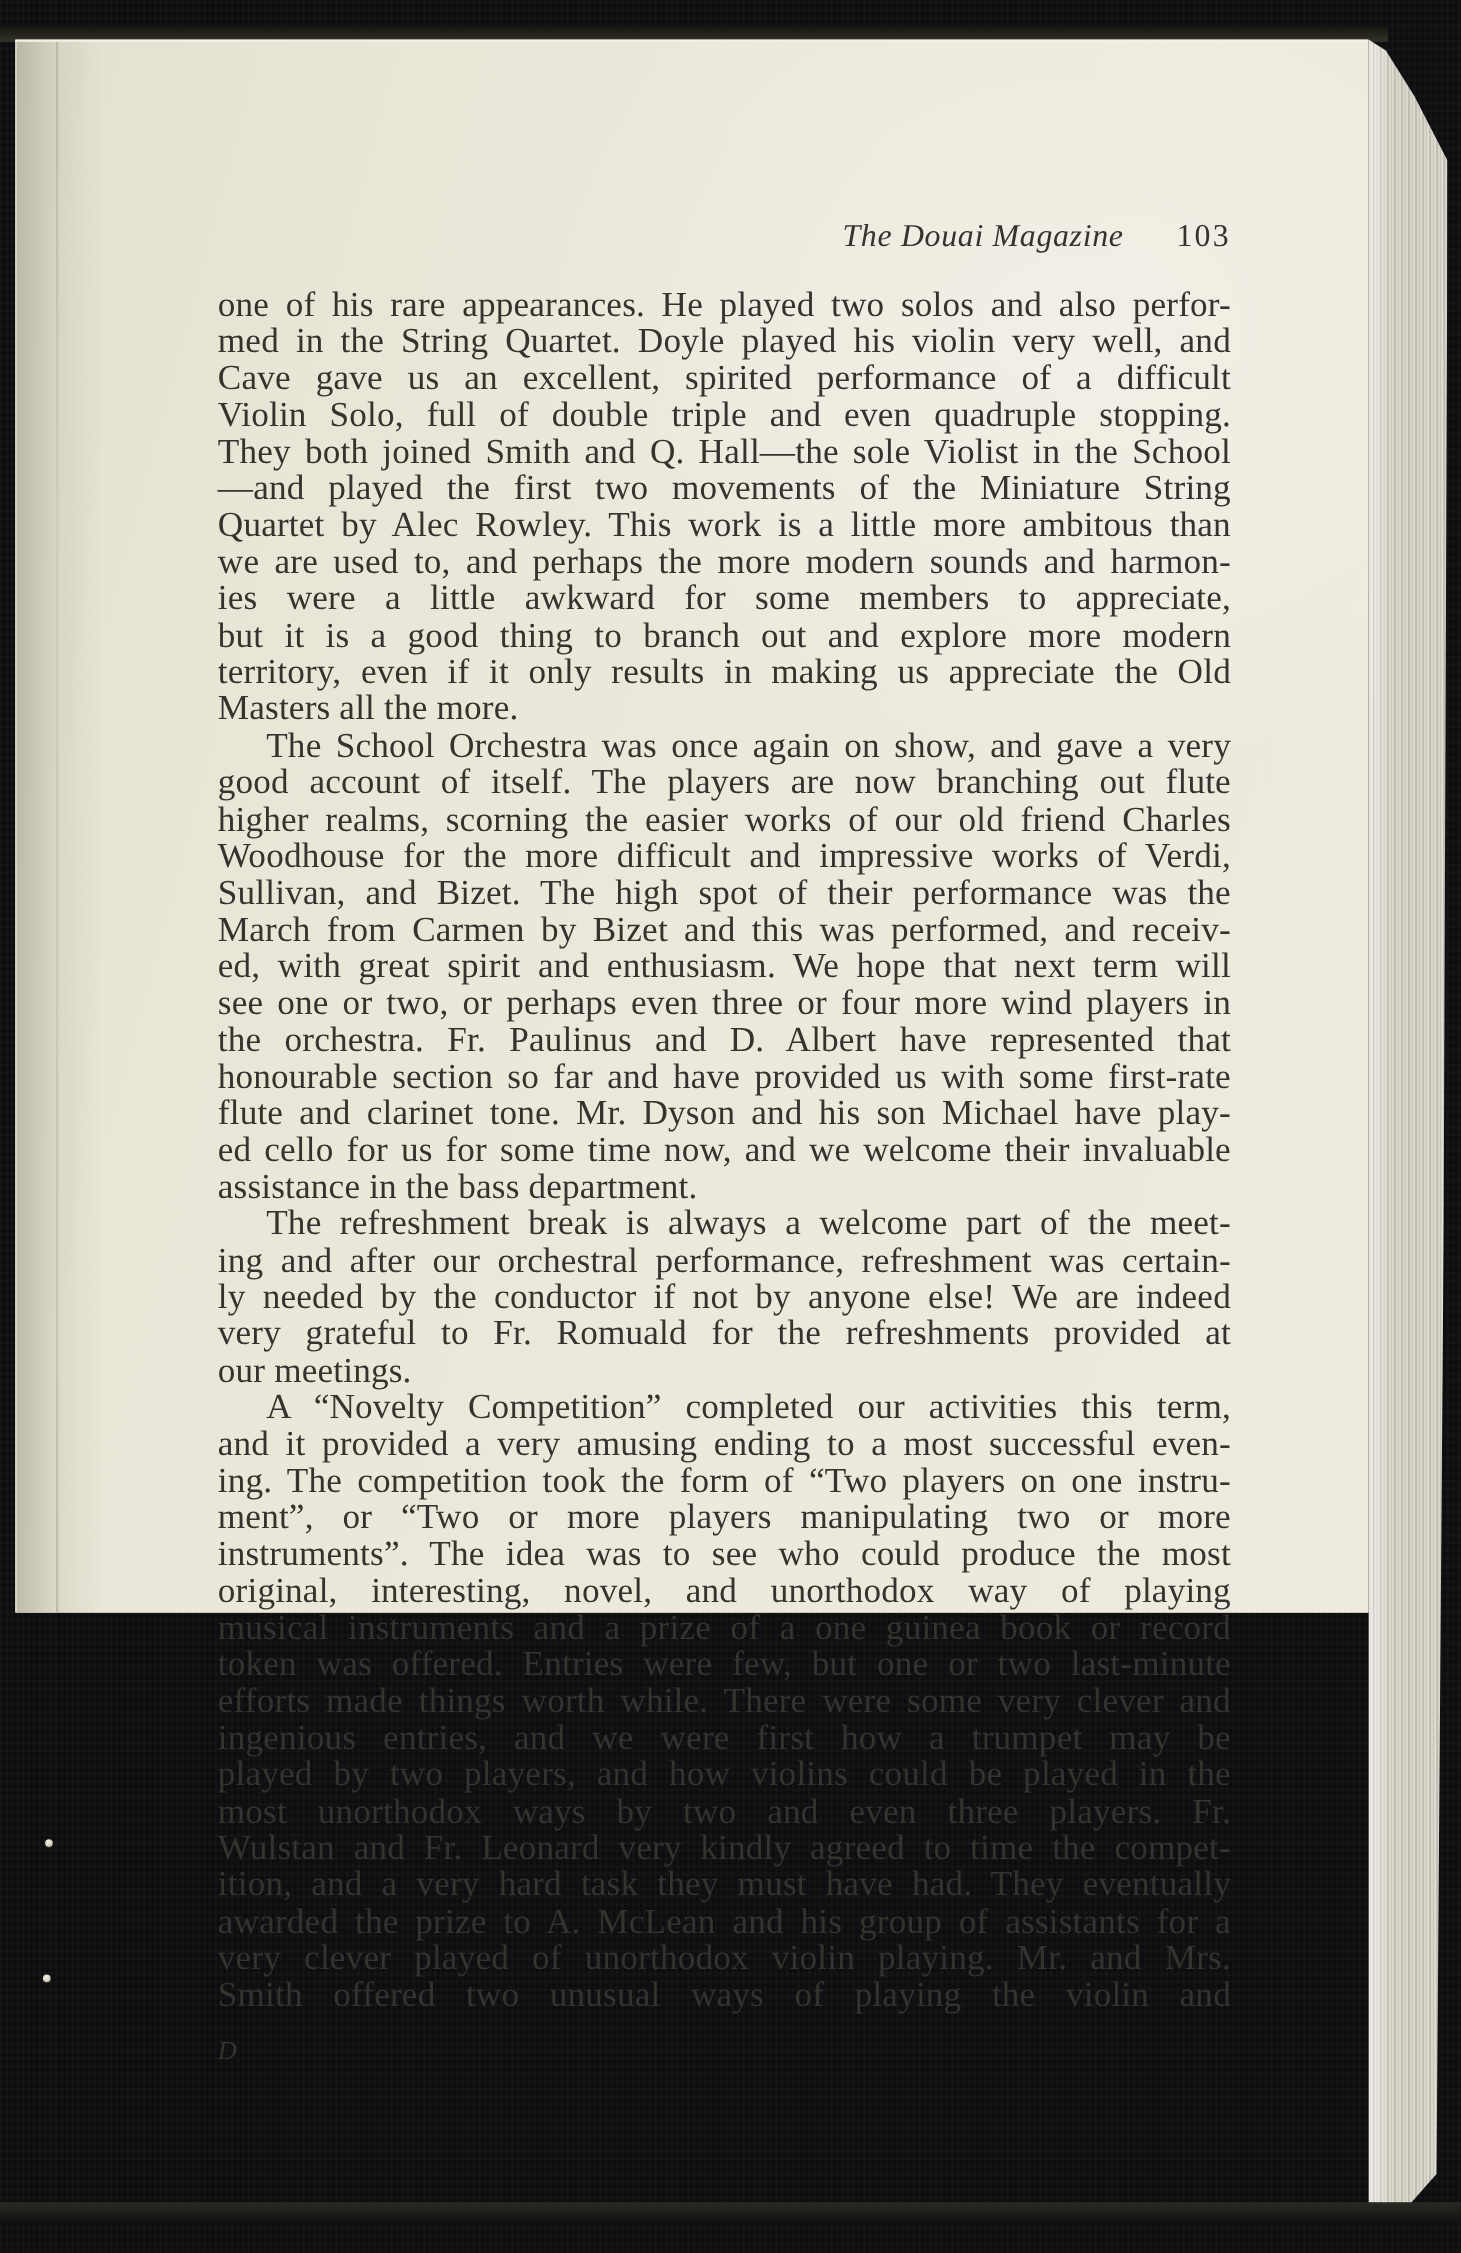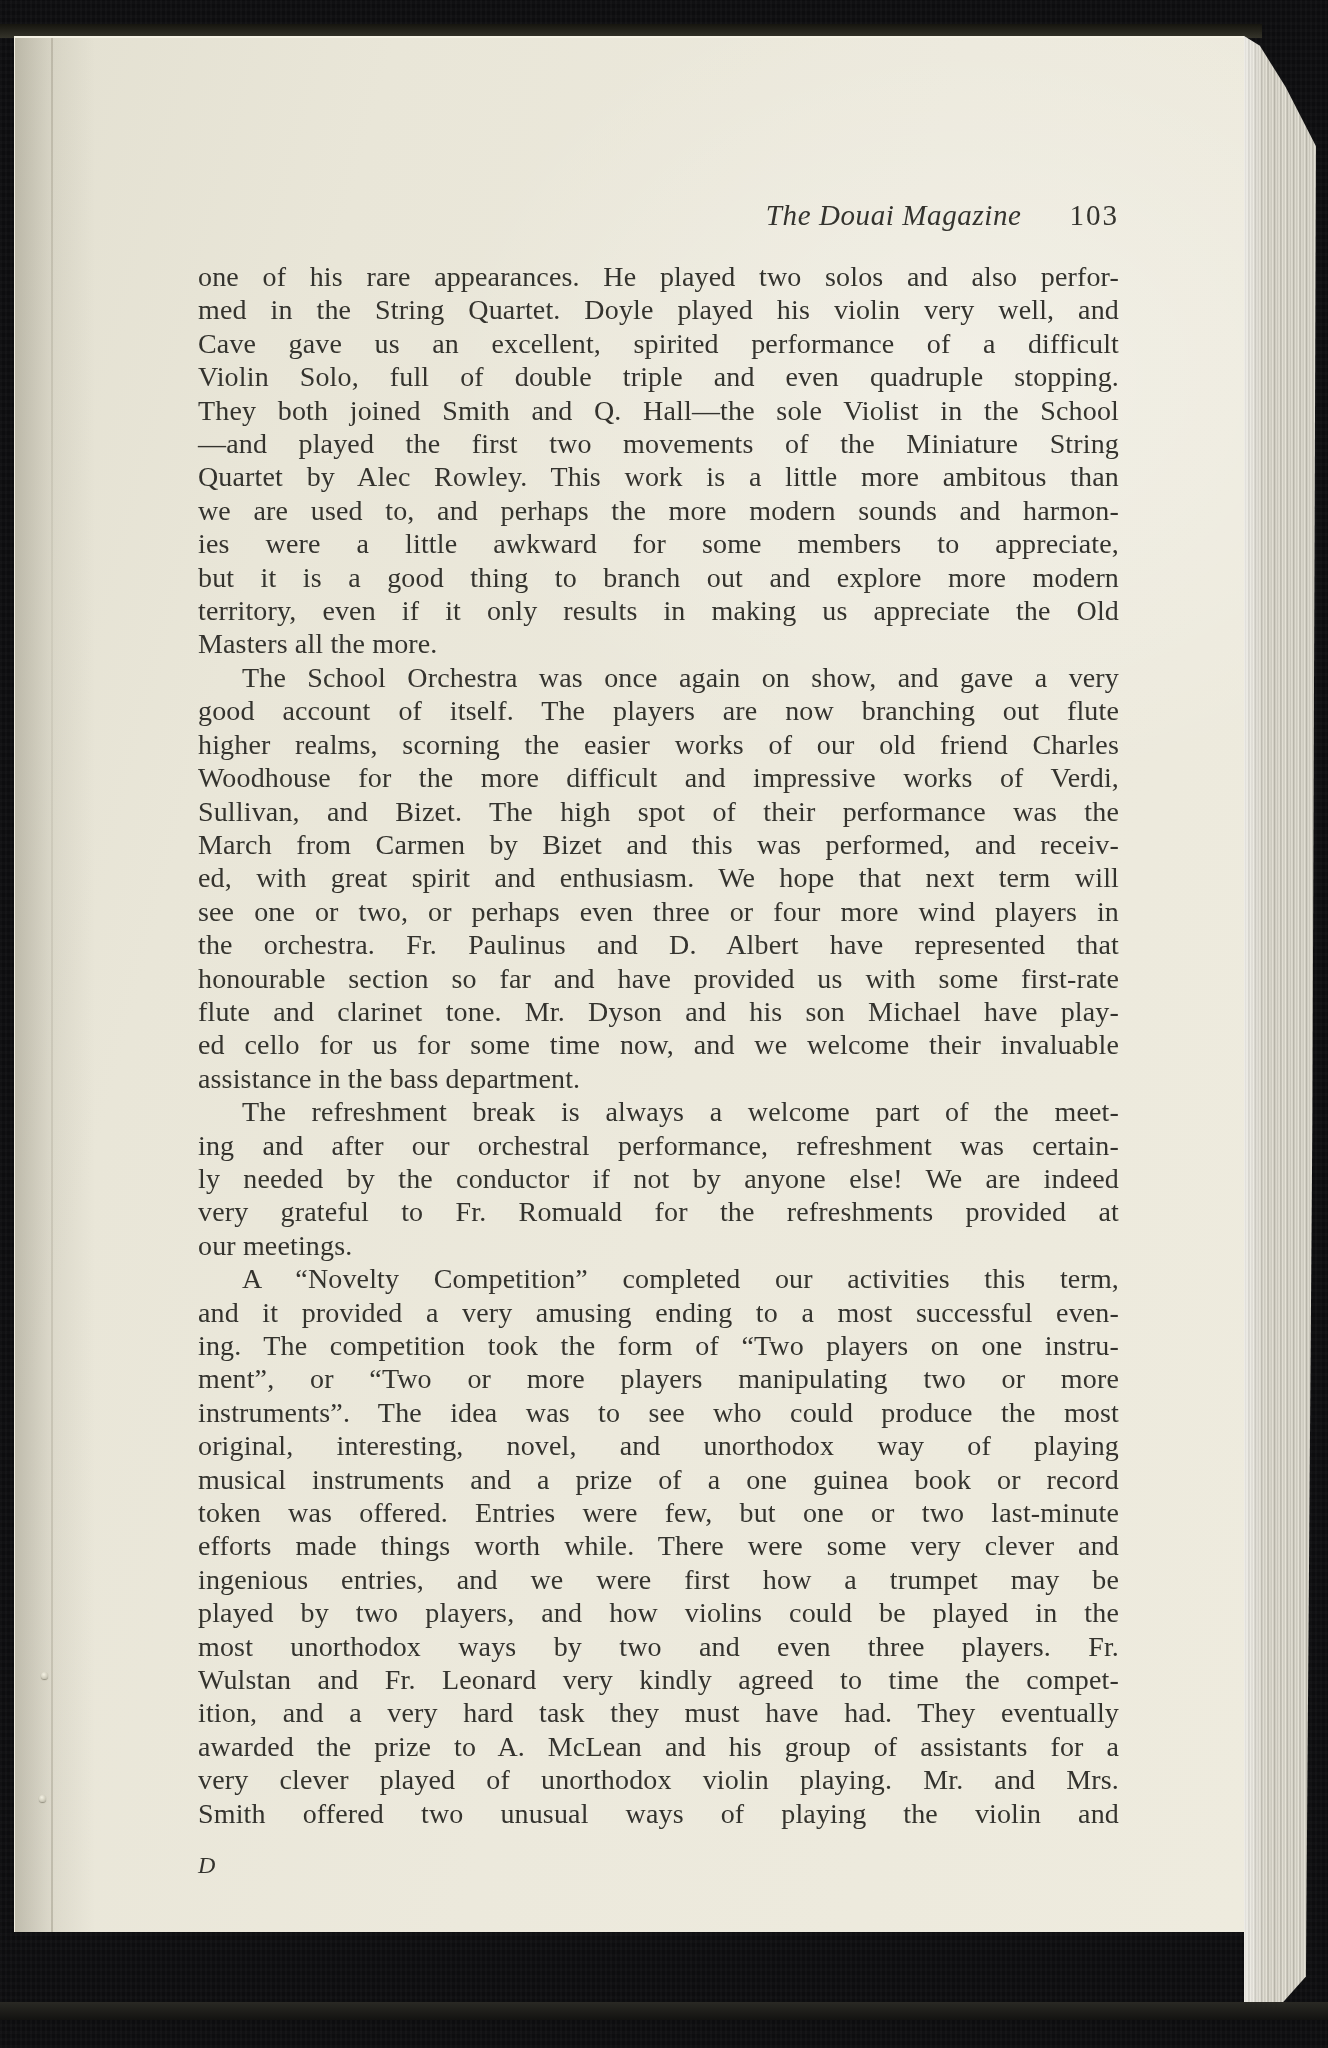--- a/index.html
+++ b/index.html
@@ -30,21 +30,21 @@
   }
   .cover-edge-bottom {
     position: absolute;
     left: 0; top: 2002px; width: 1328px; height: 18px;
     background: linear-gradient(180deg, #2a2924, #121210);
   }
   
   .page {
     position: absolute;
     left: 14px; top: 36px;
-    width: 1230px; height: 1896px;
+    width: 1230px; height: 1430px;
     background:
       radial-gradient(ellipse 900px 700px at 78% 18%, rgba(255,255,255,0.28), rgba(255,255,255,0) 60%),
       linear-gradient(105deg, #e3e0d1 0%, #e9e6d8 22%, #ecE9dc 55%, #eeebde 100%);
     background-color: #eae7da;
     border-top: 2px solid #f4f1e4;
     border-left: 1px solid #f2efe2;
     box-sizing: border-box;
   }
   .gutter-shadow {
     position: absolute;
@@ -91,21 +91,21 @@
     line-height: 34px;
     letter-spacing: 0.6px;
     white-space: nowrap;
   }
   .running-title { font-style: italic; }
   .page-number { font-style: normal; margin-left: 48px; letter-spacing: 2px; }
   .body-text {
     position: absolute;
     left: 0; top: 222px;
     width: 100%;
-    font-size: 28px;
+    font-size: 32px;
     line-height: 33.4px;
     letter-spacing: 0.15px;
     font-family: Liberation Serif, serif;
   }
   .paragraph { margin: 0; }
   .line {
     text-align: justify;
     text-align-last: justify;
     white-space: normal;
   }

